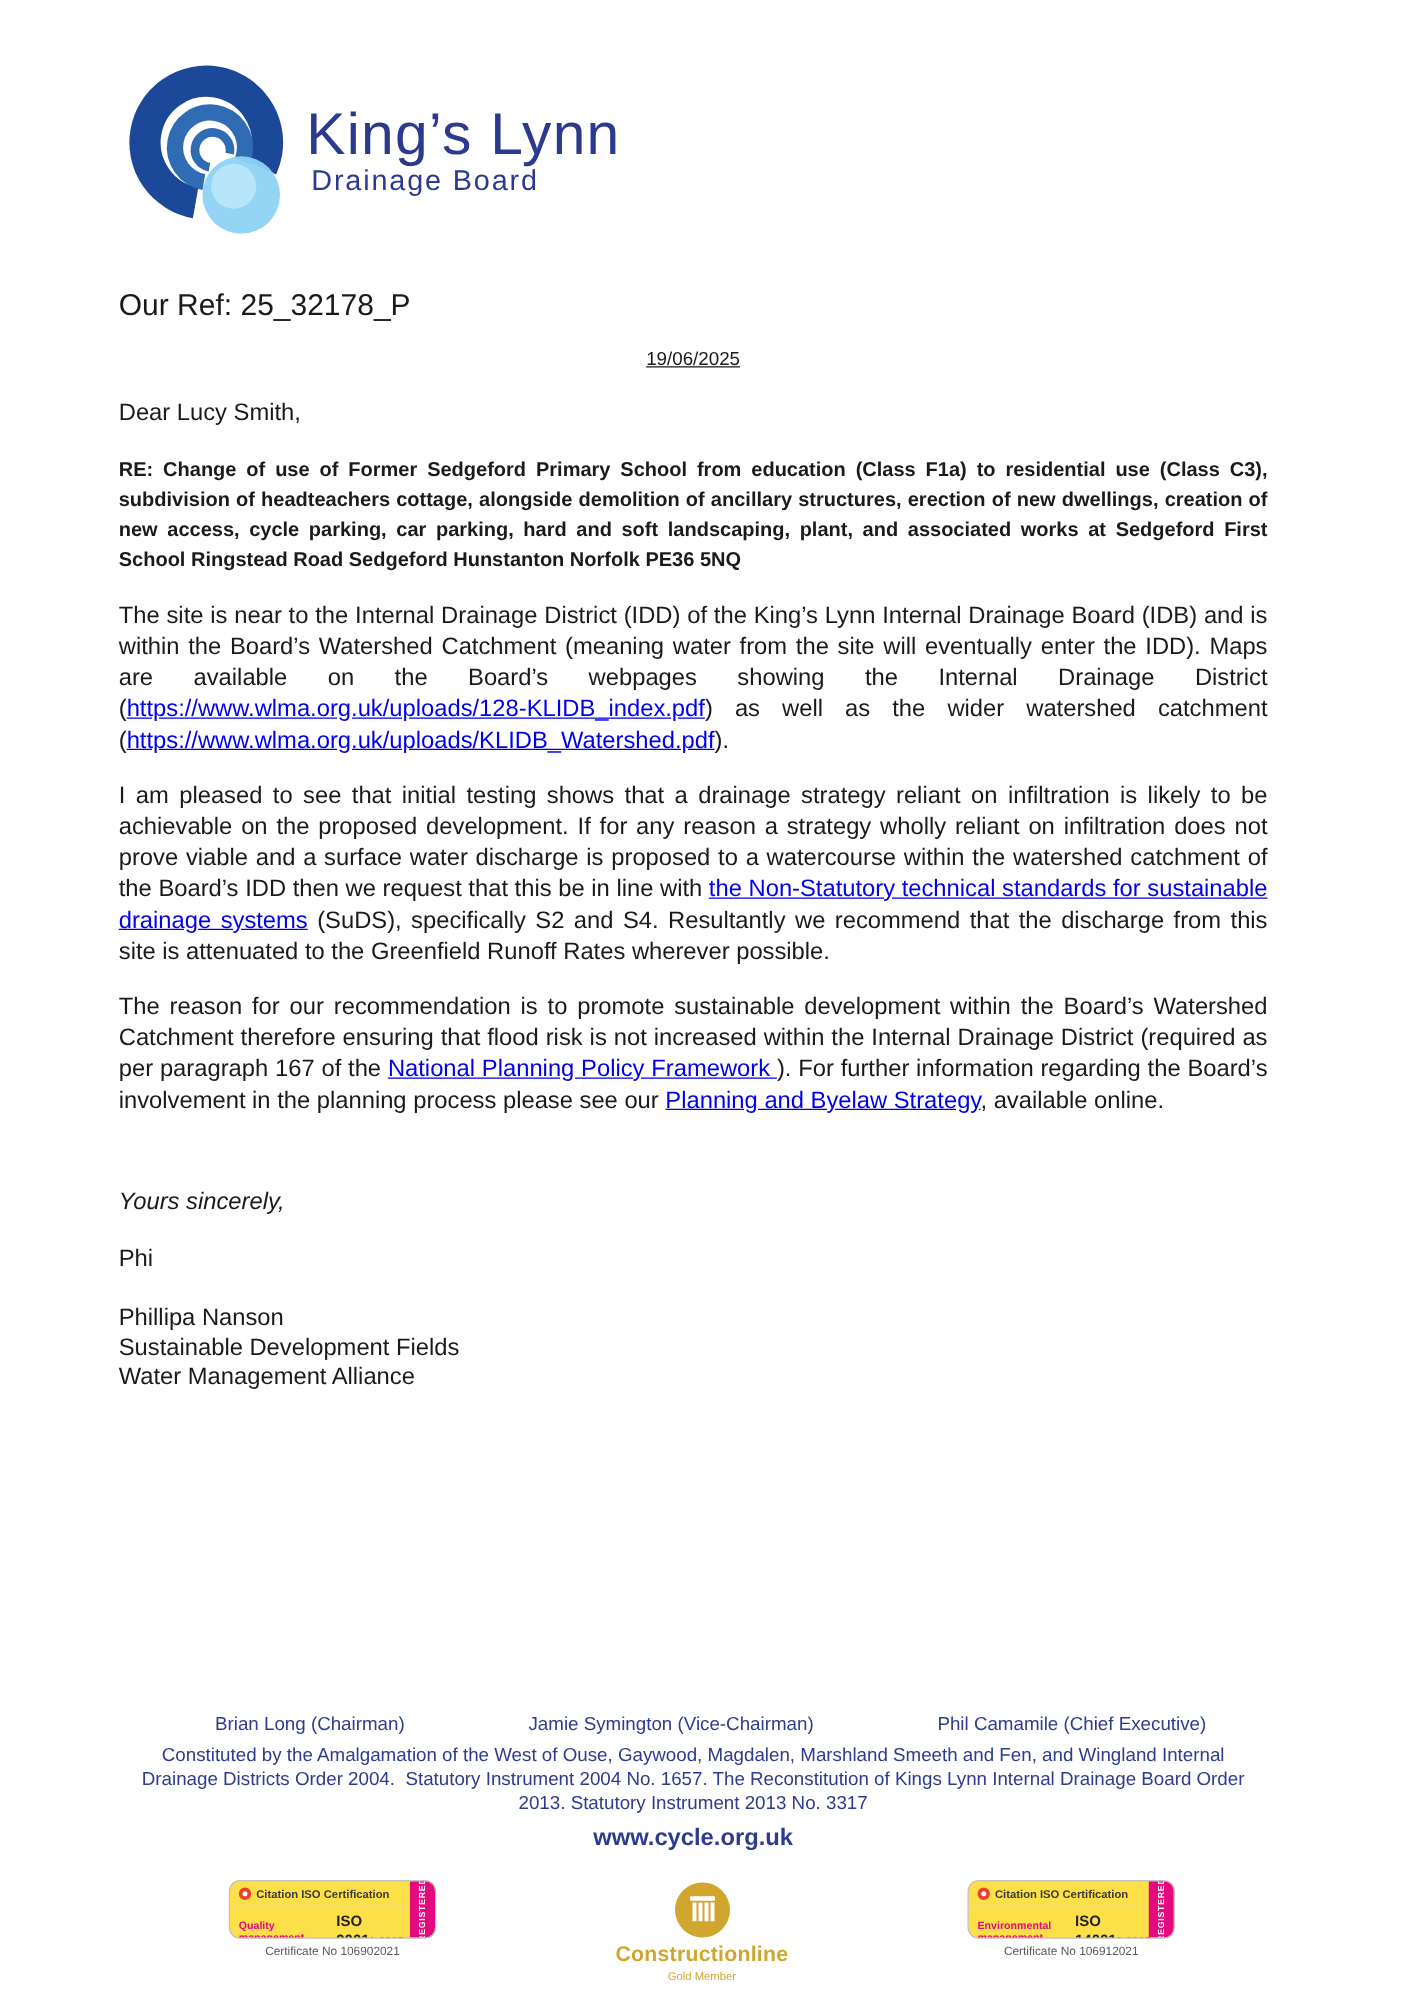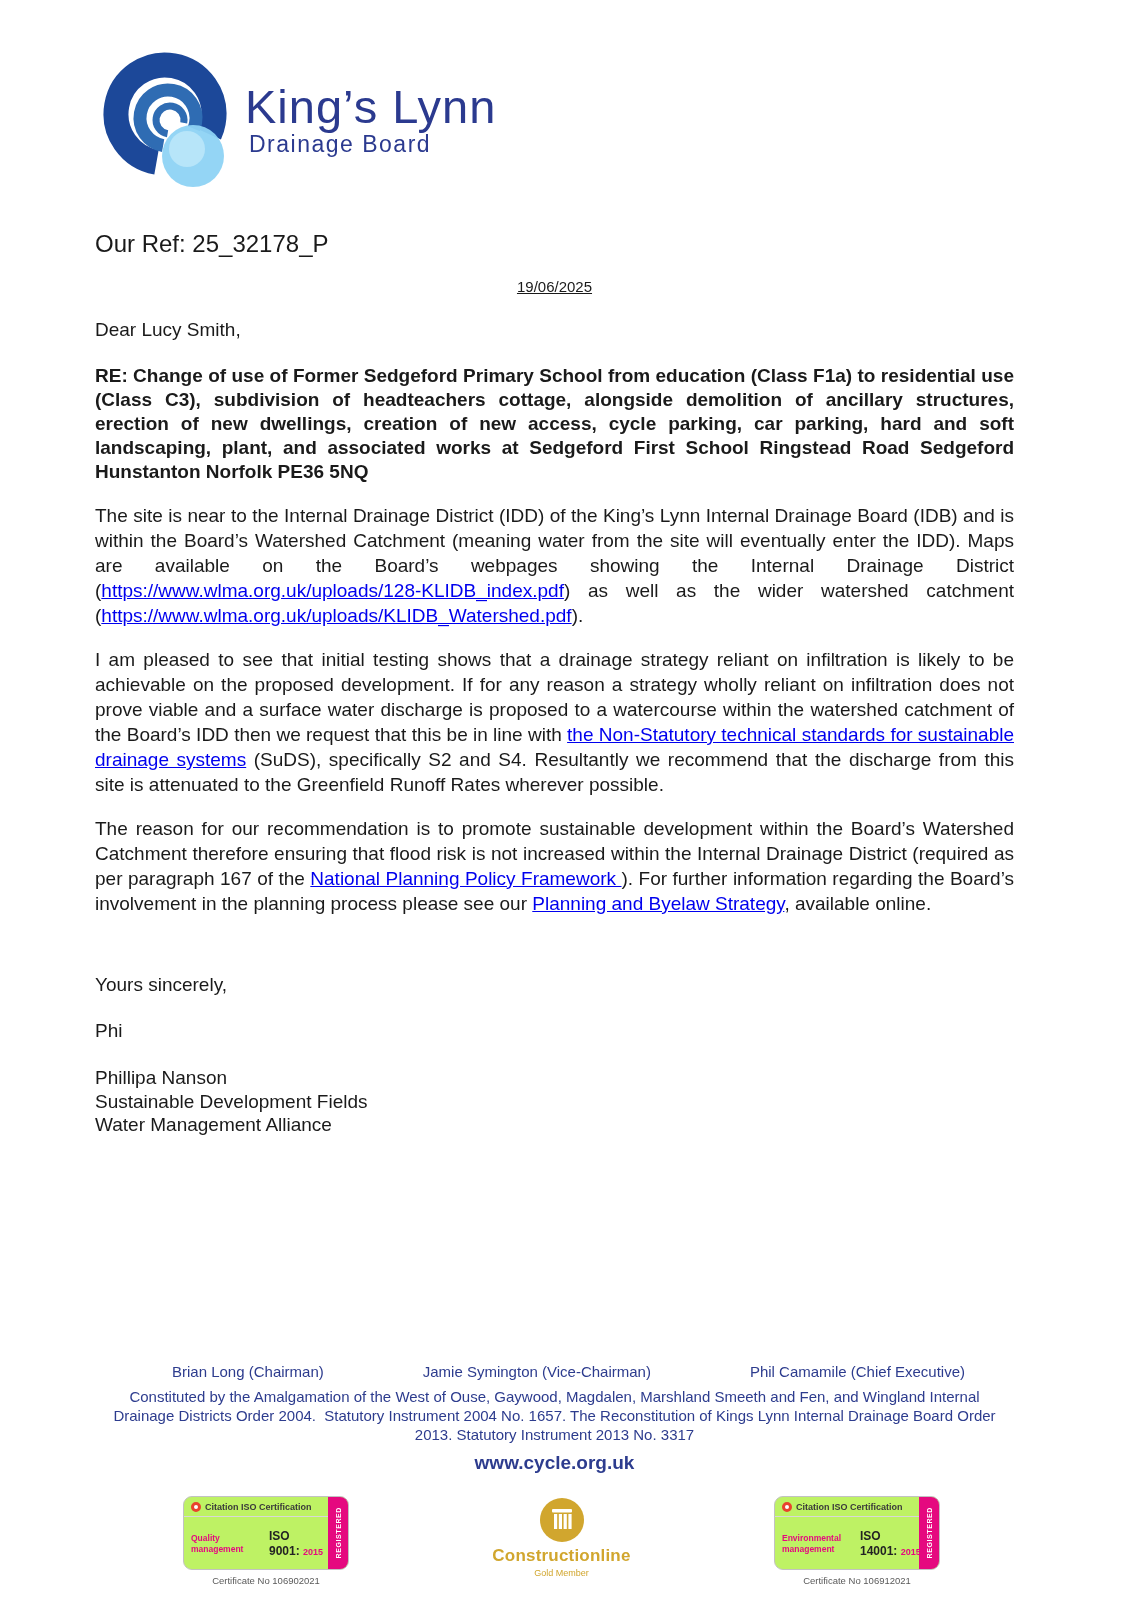--- a/index.html
+++ b/index.html
@@ -21,35 +21,35 @@
   .logo-title { font-size:47px; font-weight:400; letter-spacing:1px; line-height:1.05; }
   .logo-subtitle { font-size:23px; letter-spacing:1.5px; margin-top:0; margin-left:4px; }
   .addr { text-align:right; font-size:19px; line-height:24px; margin-top:6px; }
   .addr-phone { margin-top:23px; }
   a.link { color:#0000EE; text-decoration:underline; cursor:pointer; }
   
   .refs { margin-top:34px; font-size:24px; line-height:23px; }
   .date-row { text-align:center; font-size:15px; margin-top:23px;text-decoration:underline; }
   .salutation { font-size:19px; margin-top:24px; }
   
-  .subject { font-size:19px; font-weight:bold; text-align:justify; line-height:24px; margin-top:23px; }
+  .subject { font-size:16px; font-weight:bold; text-align:justify; line-height:24px; margin-top:23px; }
   p.body-p { font-size:19px; text-align:justify; line-height:25px; margin-top:19px; }
   
-  .valediction { font-size:19px; margin-top:58px; }
+  .valediction { font-size:19px; margin-top:58px;font-style:italic; }
   .signature { font-size:19px; margin-top:24px; }
   .sig-block { font-size:19px; line-height:23.5px; margin-top:24px; }
   
   .footer { margin-top:auto; color:#2d3c8e; }
   .footer-names { display:flex; justify-content:space-between; padding:0 49px 0 77px; font-size:15px; }
   .constitution { text-align:center; font-size:15px; line-height:19px; margin-top:7px; padding:0 18px; }
   .website { text-align:center; font-size:19px; font-weight:bold; margin-top:8px; }
   
   .badges { display:flex; justify-content:space-between; align-items:flex-start; margin-top:22px; padding:0 74px 0 88px; }
   .badge-wrap { width:166px; }
-  .citation-badge { display:flex; border-radius:9px; overflow:hidden; border:1px solid #c2c2c2; height:74px; background:#bef264; }
+  .citation-badge { display:flex; border-radius:9px; overflow:hidden; border:1px solid #c2c2c2; height:47px; background:#fde047; }
   .citation-main { width:144px; display:flex; flex-direction:column; }
   .citation-header { display:flex; align-items:center; gap:4px; padding:5px 4px 4px 7px; border-bottom:1px solid #d8d8d8; }
   .citation-dot { width:10px; height:10px; border-radius:50%; border:3px solid #e8432d; background:#fff; flex:0 0 auto; }
   .citation-header-text { font-size:9px; font-weight:bold; color:#3a3a3a; white-space:nowrap; }
   .citation-body { display:flex; align-items:center; gap:22px; padding:5px 2px 4px 7px; flex:1; }
   .citation-cat { color:#e5097f; font-size:8.5px; font-weight:bold; width:56px; line-height:1.2; }
   .citation-std { font-size:12px; font-weight:bold; color:#232323; line-height:1.25; white-space:nowrap; }
   .std-year { color:#e5097f; font-size:9px; font-weight:bold; }
   .citation-tab { width:20px; background:#e5097f; display:flex; align-items:center; justify-content:center; }
   .citation-tab span { writing-mode:vertical-rl; transform:rotate(180deg); color:#fff; font-size:7px; font-weight:bold; letter-spacing:.6px; }

